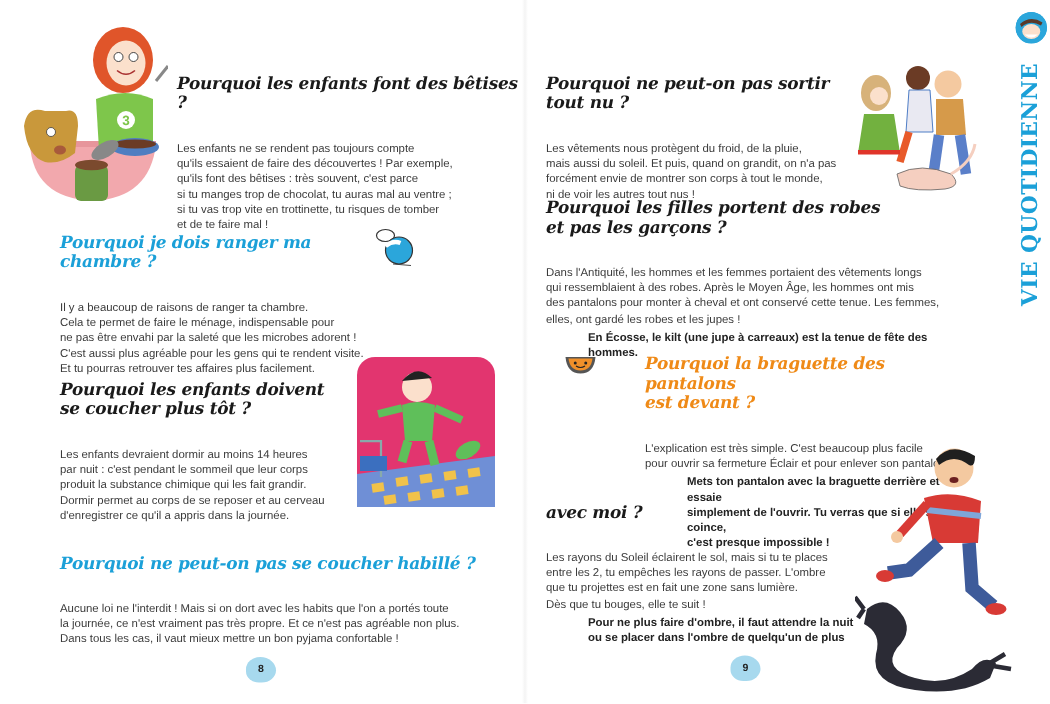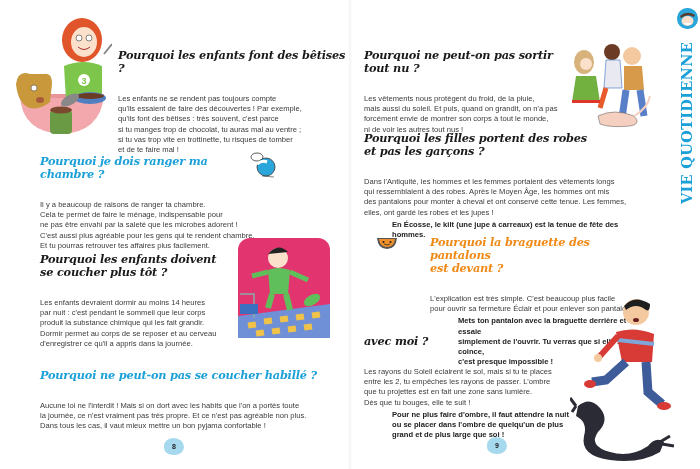--- a/index.html
+++ b/index.html
@@ -79,21 +79,21 @@
         <path d="M14 26 L26 27" stroke="#333" stroke-width="0.6"></path>
       </svg>
     </div>
 
     <div class="block" style="left:40px; top:155px; width:220px;">
       <div class="title blue">Pourquoi je dois ranger ma chambre ?</div>
       <div class="body">
         <div>Il y a beaucoup de raisons de ranger ta chambre.</div>
         <div>Cela te permet de faire le ménage, indispensable pour</div>
         <div>ne pas être envahi par la saleté que les microbes adorent !</div>
-        <div>C'est aussi plus agréable pour les gens qui te rendent chambre.</div>
+        <div>C'est aussi plus agréable pour les gens qui te rendent visite.</div>
         <div>Et tu pourras retrouver tes affaires plus facilement.</div>
       </div>
     </div>
 
     <div class="illus" style="left:238px; top:238px; width:92px; height:100px;">
       <svg width="92" height="100" viewBox="0 0 92 100">
         <rect x="0" y="0" width="92" height="100" rx="12" fill="#e2356f"></rect>
         <path d="M0 78 L92 66 L92 100 L0 100 Z" fill="#6f8fd6"></path>
         <g fill="#f1c24a">
           <rect x="10" y="84" width="8" height="6" transform="rotate(-8 14 87)"></rect>
@@ -242,21 +242,20 @@
       </div>
       <div class="body">
         <div>Les rayons du Soleil éclairent le sol, mais si tu te places</div>
         <div>entre les 2, tu empêches les rayons de passer. L'ombre</div>
         <div>que tu projettes est en fait une zone sans lumière.</div>
         <div>Dès que tu bouges, elle te suit !</div>
       </div>
       <div class="body bold">
         <div>Pour ne plus faire d'ombre, il faut attendre la nuit</div>
         <div>ou se placer dans l'ombre de quelqu'un de plus</div>
-        <div>grand et de plus large que soi !</div>
       </div>
     </div>
 
     <div class="pagenum" style="left:157px; top:437px;">9</div>
   </div>
 
   <div class="side-icon">
     <svg width="21" height="21" viewBox="0 0 21 21">
       <circle cx="10.5" cy="10.5" r="10.5" fill="#2ba6db"></circle>
       <ellipse cx="10.5" cy="13" rx="6" ry="5" fill="#fbe0cc"></ellipse>

